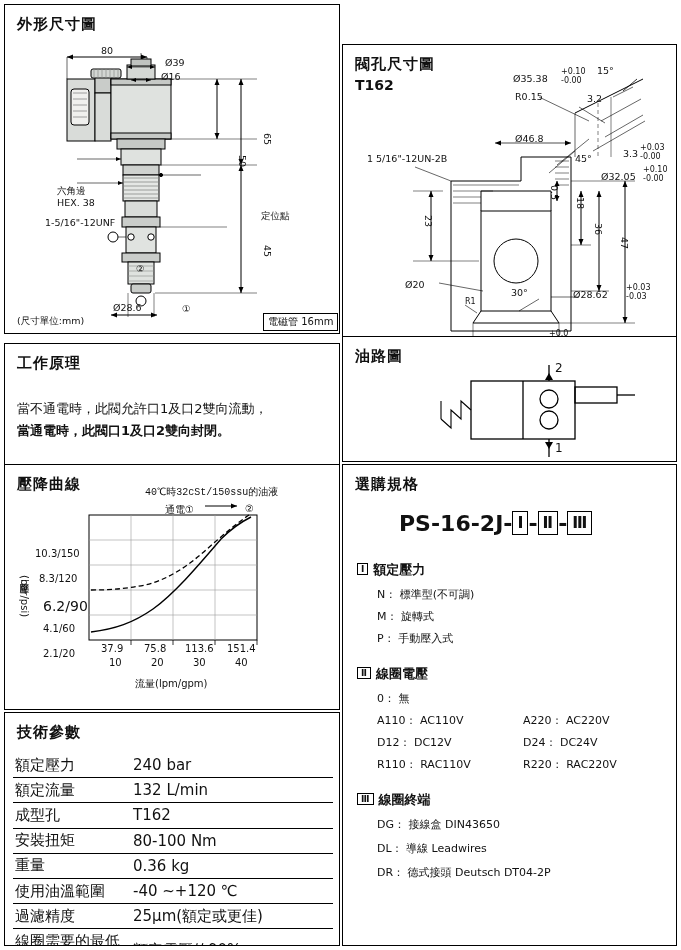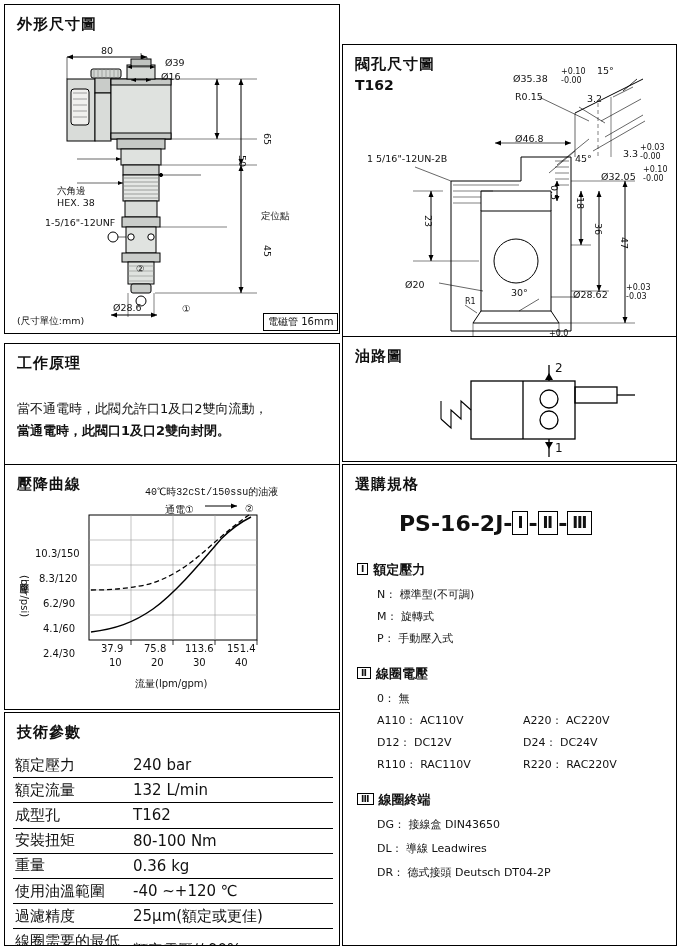--- a/index.html
+++ b/index.html
@@ -385,23 +385,23 @@
     </g>
 
     <path d="M86 141 C110 138, 128 132, 148 118 C170 102, 192 76, 216 48 C228 36, 238 30, 246 26" fill="none" stroke="#000" stroke-width="1.4"></path>
 
     <path d="M86 99 C104 99, 120 98, 140 94 C162 89, 182 76, 202 58 C218 44, 232 32, 244 24" fill="none" stroke="#000" stroke-width="1.3" stroke-dasharray="5 3"></path>
   </svg>
 
   <div class="lbl vert" style="left:12px; top:110px; font-size:10px;">壓降(bar/psi)</div>
   <div class="lbl" style="left:30px; top:83px; font-size:10px;">10.3/150</div>
   <div class="lbl" style="left:34px; top:108px; font-size:10px;">8.3/120</div>
-  <div class="lbl" style="left:38px; top:133px; font-size:10px;">6.2/90</div>
+  <div class="lbl" style="left:38px; top:133px; font-size:14px;">6.2/90</div>
   <div class="lbl" style="left:38px; top:158px; font-size:10px;">4.1/60</div>
-  <div class="lbl" style="left:38px; top:183px; font-size:10px;">2.4/30</div>
+  <div class="lbl" style="left:38px; top:183px; font-size:10px;">2.1/20</div>
 
   <div class="lbl" style="left:96px; top:178px; font-size:10px;">37.9</div>
   <div class="lbl" style="left:139px; top:178px; font-size:10px;">75.8</div>
   <div class="lbl" style="left:180px; top:178px; font-size:10px;">113.6</div>
   <div class="lbl" style="left:222px; top:178px; font-size:10px;">151.4</div>
 
   <div class="lbl" style="left:104px; top:192px; font-size:10px;">10</div>
   <div class="lbl" style="left:146px; top:192px; font-size:10px;">20</div>
   <div class="lbl" style="left:188px; top:192px; font-size:10px;">30</div>
   <div class="lbl" style="left:230px; top:192px; font-size:10px;">40</div>

